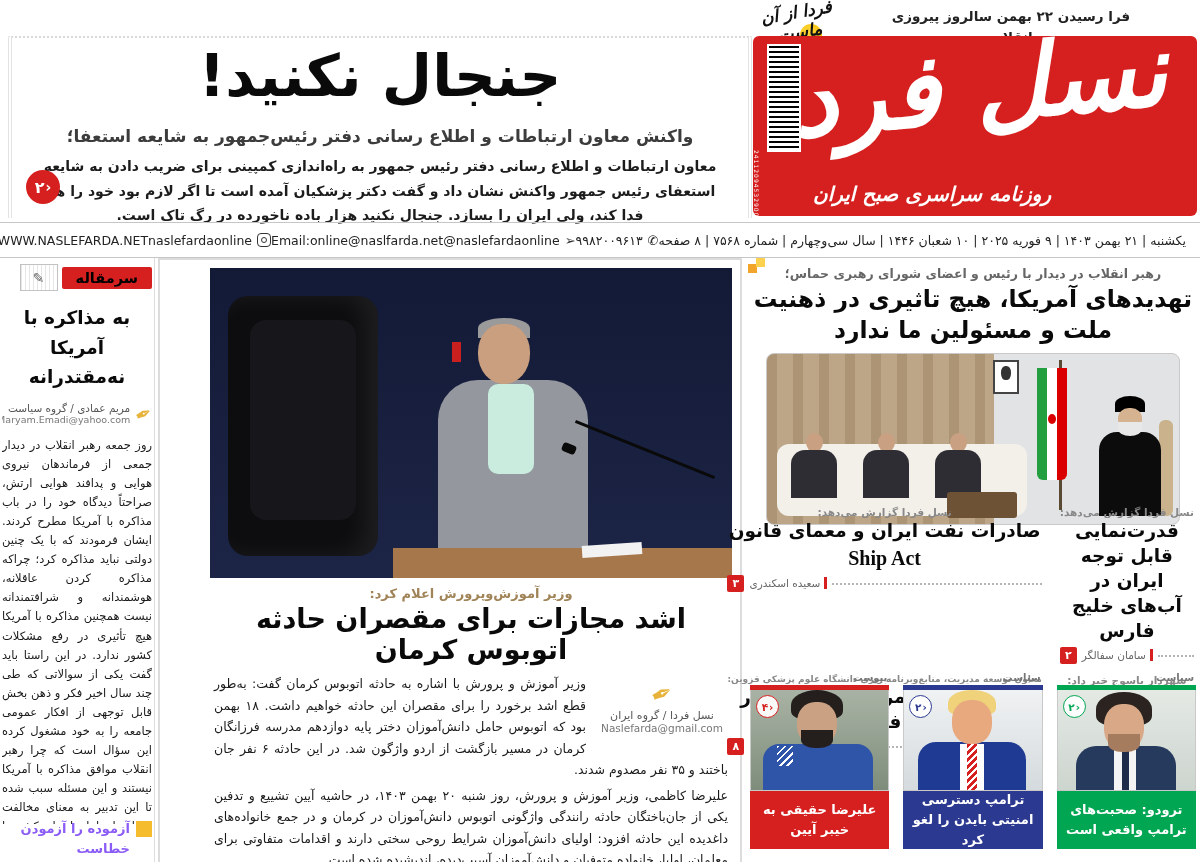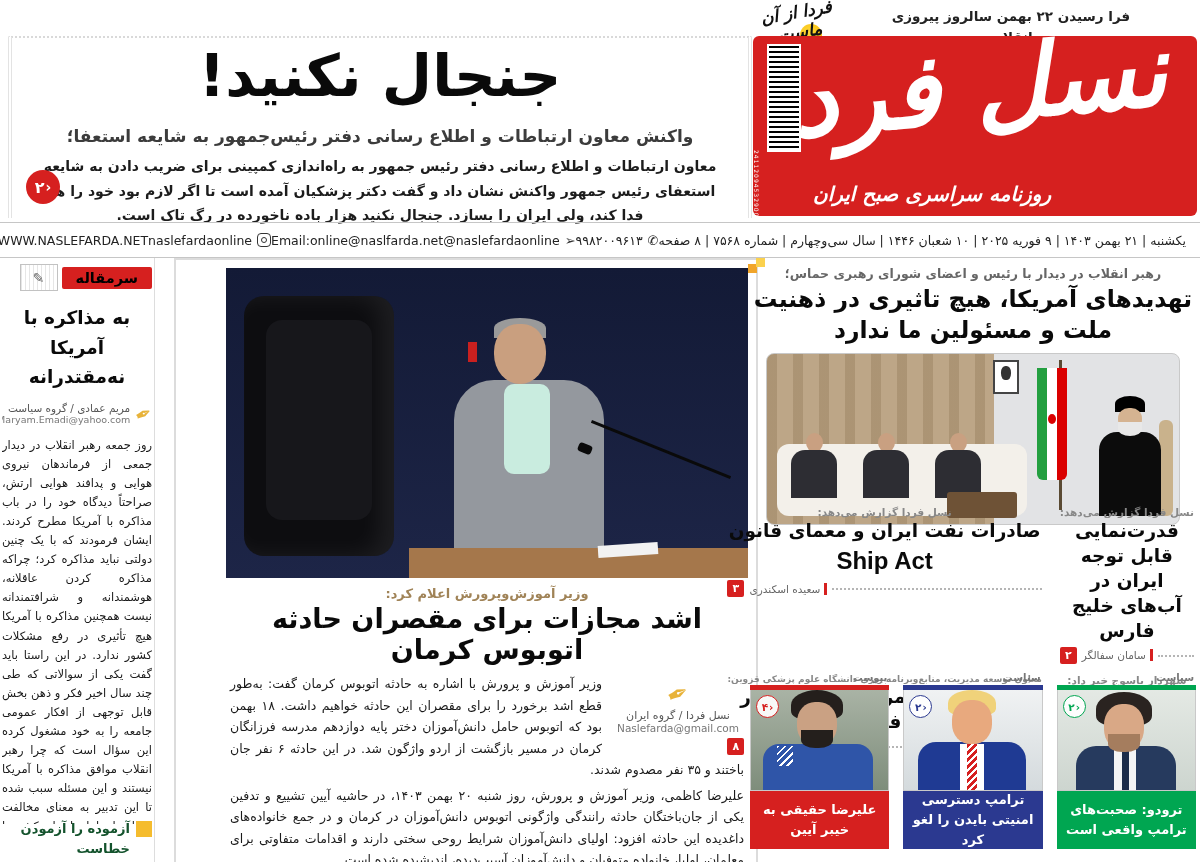--- a/index.html
+++ b/index.html
@@ -50,23 +50,23 @@
   #ed-icon-box{width:36px;height:25px;border:1px solid #c2c2c2;display:flex;align-items:center;justify-content:center;
                background:repeating-linear-gradient(90deg,#e6e6e6 0 1px,#fff 1px 4px);color:#666;font-size:14px;}
   #ed-title{margin-top:12px;text-align:center;font-size:18.5px;font-weight:900;line-height:1.6;color:#0a0a0a;}
   #ed-byline{display:flex;align-items:center;gap:5px;margin-top:10px;}
   .quill{color:#e8b33a;font-size:20px;transform:rotate(-25deg);}
   .by-name{font-size:10.5px;color:#555;}
   .by-mail{font-size:9.5px;color:#777;direction:ltr;}
   #ed-body{margin-top:10px;font-size:11.5px;line-height:1.66;text-align:justify;color:#1a1a1a;height:388px;overflow:hidden;}
   #ed-subhead{position:absolute;bottom:4px;right:0;display:flex;align-items:flex-start;gap:6px;width:150px;}
   #ed-subhead .sq{width:16px;height:16px;background:#f5bc2e;flex:0 0 auto;margin-top:2px;}
-  #ed-subhead .tx{font-size:13px;font-weight:900;line-height:1.5;color:#14532d;}
-  
-  #mid{position:absolute;left:174px;top:0;width:584px;height:604px;border:2px solid #dcdcdc;border-bottom:none;
+  #ed-subhead .tx{font-size:13px;font-weight:900;line-height:1.5;color:#8b5cf6;}
+  
+  #mid{position:absolute;left:158px;top:0;width:584px;height:604px;border:2px solid #dcdcdc;border-bottom:none;
        box-sizing:border-box;overflow:hidden;padding-left:42px;}
   #mid-photo{position:relative;margin:8px 8px 0;height:310px;background:linear-gradient(180deg,#131a36,#1d2547);overflow:hidden;}
   .chair{position:absolute;left:18px;top:28px;width:150px;height:260px;background:#0d0d10;border-radius:20px;
          box-shadow:inset -14px 0 24px rgba(255,255,255,0.07);}
   .chair2{position:absolute;left:40px;top:52px;width:106px;height:200px;background:#17171b;border-radius:16px;}
   .man-head{position:absolute;left:268px;top:56px;width:52px;height:60px;background:#c99f7f;border-radius:46% 46% 50% 50%;}
   .man-hair{position:absolute;left:268px;top:50px;width:52px;height:20px;background:#9a9a9a;border-radius:50% 50% 0 0;}
   .man-body{position:absolute;left:228px;top:112px;width:150px;height:170px;background:#94989e;border-radius:40px 40px 0 0;}
   .man-shirt{position:absolute;left:278px;top:116px;width:46px;height:90px;background:#c9ecdf;border-radius:10px;}
   .mic{position:absolute;left:360px;top:180px;width:150px;height:3px;background:#0a0a0a;transform:rotate(22deg);}
@@ -109,21 +109,21 @@
   .l-body{position:absolute;right:12px;top:36px;width:62px;height:84px;background:#0c0c0c;border-radius:18px 18px 0 0;}
   .l-chair{position:absolute;right:0;bottom:0;width:14px;height:96px;background:#c9b28c;border-radius:6px;}
   .ctable{position:absolute;left:180px;bottom:6px;width:70px;height:26px;background:#6e5236;border-radius:3px;}
   
   #teasers{position:absolute;left:0;top:248px;width:454px;height:160px;display:grid;
            grid-template-columns:1fr 1fr;column-gap:18px;row-gap:10px;padding:0 6px;box-sizing:border-box;}
   .teaser{text-align:center;position:relative;}
   .t-kicker{font-size:10.5px;color:#888;font-weight:bold;white-space:nowrap;overflow:hidden;}
   .t-kicker.small{font-size:9px;}
   .t-headline{font-size:18.5px;font-weight:900;line-height:1.35;color:#0a0a0a;margin-top:1px;}
-  .t-latin{font-family:Liberation Sans, sans-serif;direction:ltr;font-size:24px;}
+  .t-latin{font-family:Liberation Serif, serif;direction:ltr;font-size:20px;}
   .t-rule{display:flex;align-items:center;gap:5px;margin-top:3px;}
   .t-dots{flex:1;border-bottom:2px dotted #b5b5b5;height:1px;}
   .t-name{font-size:10.5px;color:#666;white-space:nowrap;border-right:3px solid #d6201f;padding-right:4px;}
   .t-page{width:17px;height:17px;background:#d6201f;color:#fff;font-size:11px;font-weight:bold;
           display:flex;align-items:center;justify-content:center;border-radius:2px;flex:0 0 auto;}
   
   #cards{position:absolute;left:0;top:414px;width:454px;display:flex;gap:14px;padding:0 4px;box-sizing:border-box;}
   .card{flex:1;position:relative;}
   .c-label{font-size:10px;color:#777;font-weight:bold;padding:0 2px 2px;}
   .c-bar{height:5px;width:100%;}

